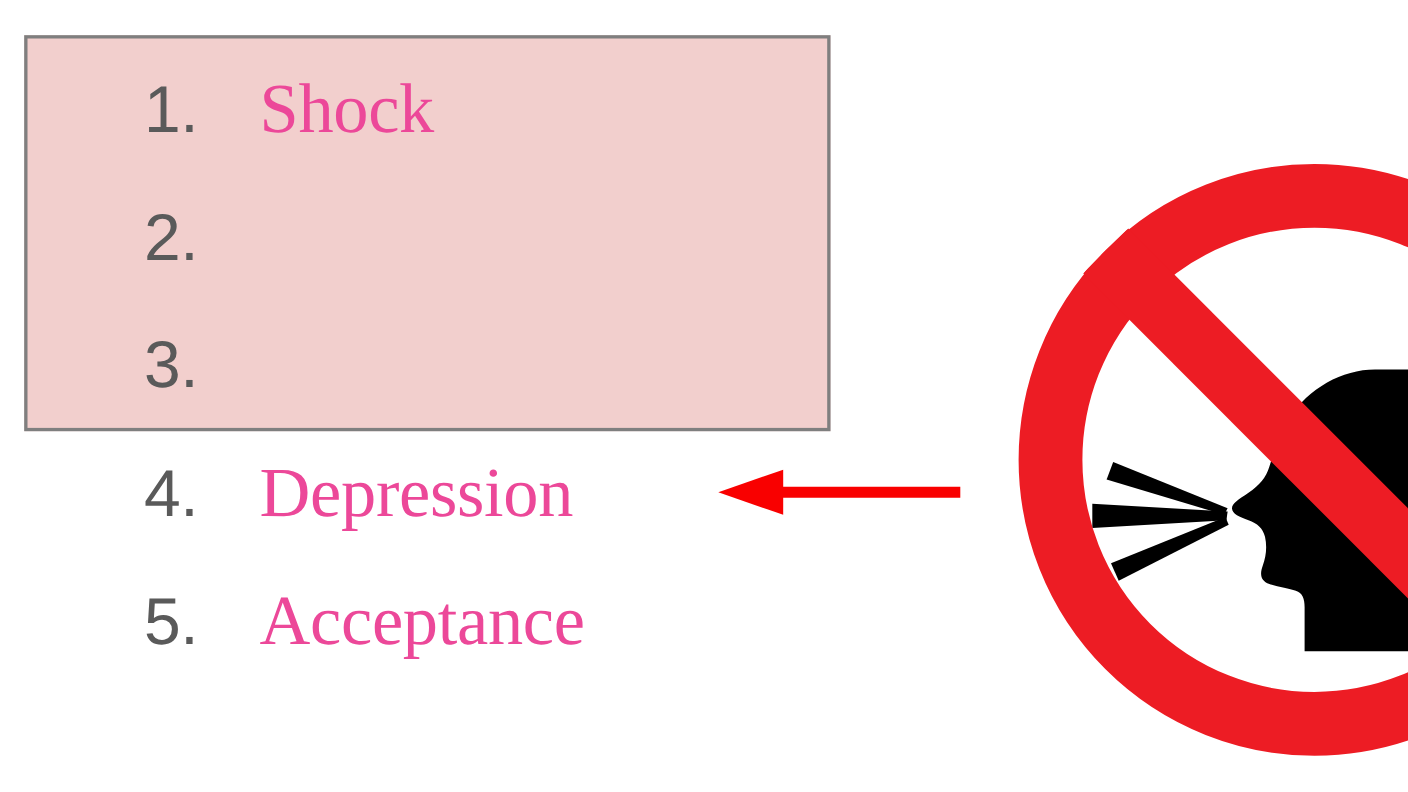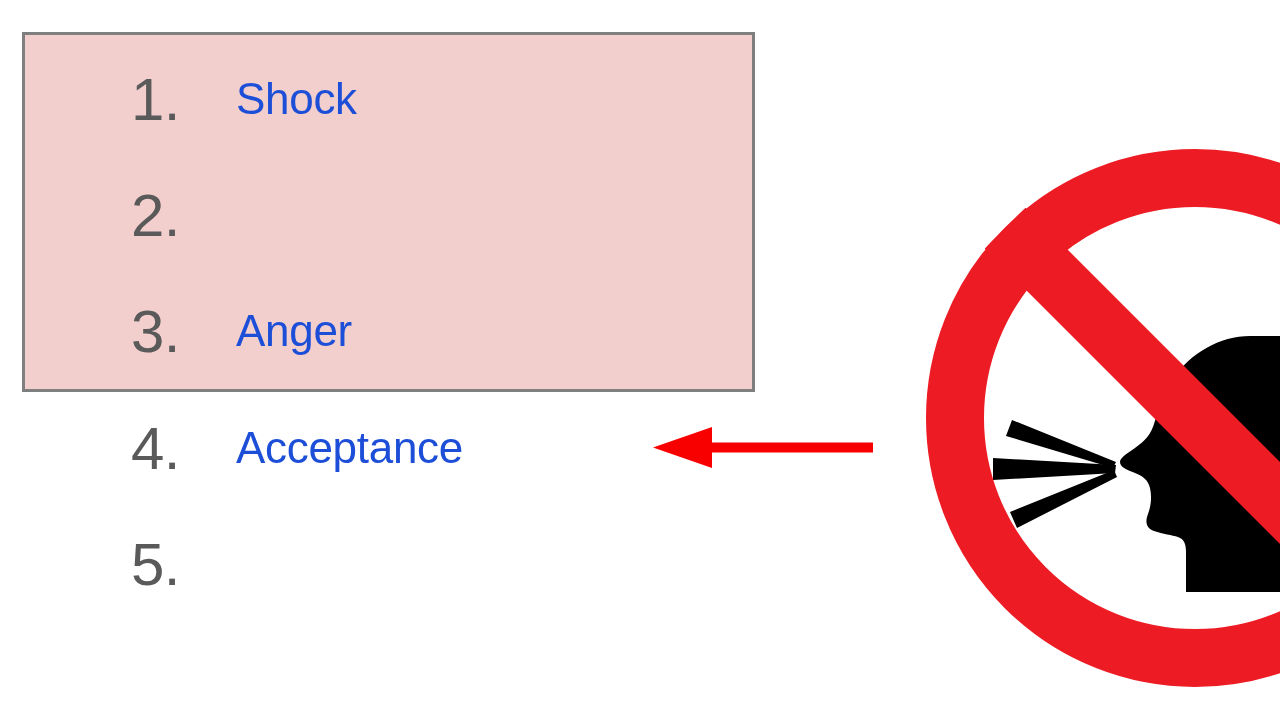--- a/index.html
+++ b/index.html
@@ -59,24 +59,25 @@
     display: inline-block;
     width: 105px;
     padding-left: 131px;
     box-sizing: content-box;
     font-size: 60px;
     font-weight: 400;
     color: #5a5a5a;
     letter-spacing: -0.5px;
   }
   .stage-label {
-    font-size: 44px;
+    font-size: 64px;
     font-weight: 400;
-    color: #1d4ed8;
+    color: #ec4899;
     letter-spacing: -0.3px;
+    font-family: Liberation Serif, serif;
   }
 
   
   #pointer-arrow {
     position: absolute;
     left: 650px;
     top: 420px;
     width: 230px;
     height: 56px;
   }
@@ -103,30 +104,30 @@
       <span class="stage-num">1.</span>
       <span class="stage-label">Shock</span>
     </li>
 
     <li class="stage-item stage-item-2">
       <span class="stage-num">2.</span>
     </li>
 
     <li class="stage-item stage-item-3">
       <span class="stage-num">3.</span>
-      <span class="stage-label">Anger</span>
     </li>
 
     <li class="stage-item stage-item-4">
       <span class="stage-num">4.</span>
-      <span class="stage-label">Acceptance</span>
+      <span class="stage-label">Depression</span>
     </li>
 
     <li class="stage-item stage-item-5">
       <span class="stage-num">5.</span>
+      <span class="stage-label">Acceptance</span>
     </li>
 
   </ul>
 
   <svg id="pointer-arrow" viewBox="0 0 230 56">
     <polygon points="3,27.5 62,7 62,48" fill="#f90000"></polygon>
     <rect x="60" y="22.5" width="163" height="10" fill="#f90000"></rect>
   </svg>
 
   <svg id="no-talking-sign" viewBox="0 0 560 560">

